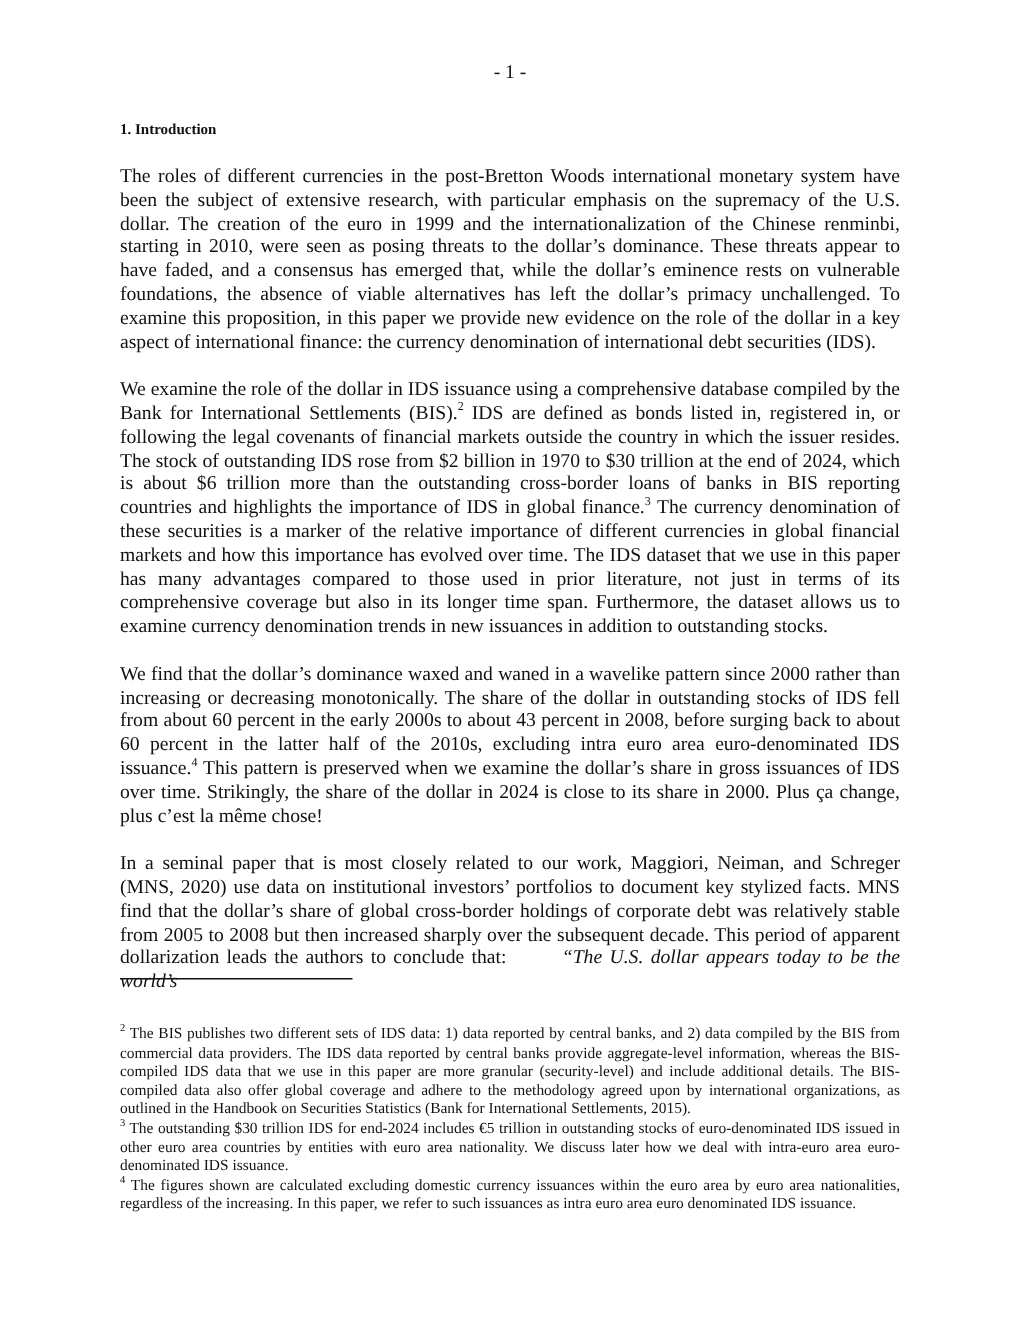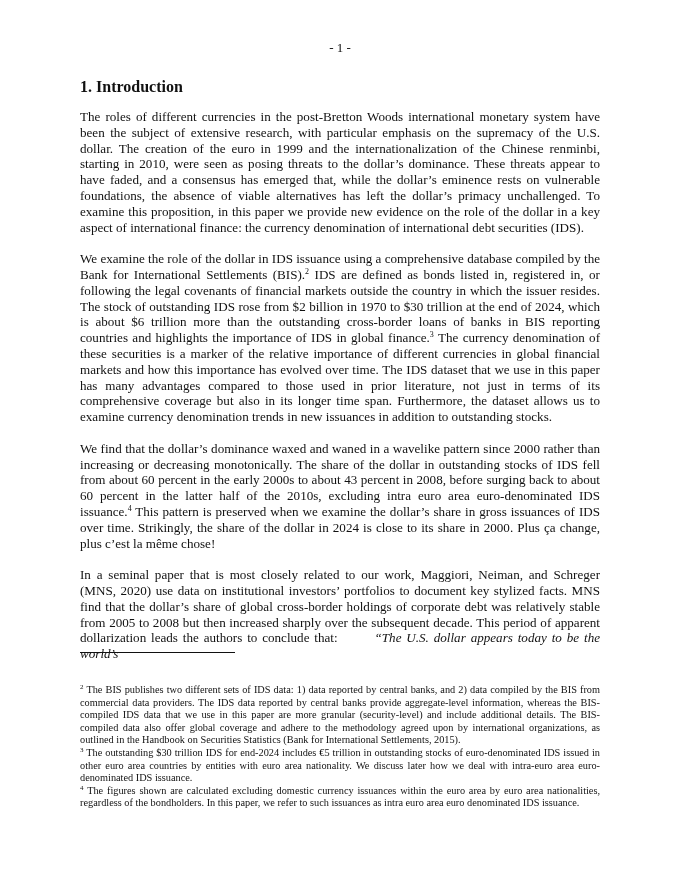--- a/index.html
+++ b/index.html
@@ -25,21 +25,21 @@
       line-height: 16px;
     }
     .content {
       position: absolute;
       left: 80px;
       top: 79px;
       width: 520px;
     }
     .section-heading {
       font-weight: bold;
-      font-size: 16px;
+      font-size: 10px;
       line-height: 16px;
       margin: 0 0 14px 0;
     }
     .para {
       font-size: 13.1px;
       line-height: 15.8px;
       text-align: justify;
       margin: 0 0 15.8px 0;
       hyphens: none;
       font-family: Liberation Serif, serif;
@@ -100,14 +100,14 @@
   <p class="para">
     <span>In a seminal paper that is most closely related to our work, Maggiori, Neiman, and Schreger (MNS, 2020) use data on institutional investors’ portfolios to document key stylized facts. MNS find that the dollar’s share of global cross-border holdings of corporate debt was relatively stable from 2005 to 2008 but then increased sharply over the subsequent decade. This period of apparent dollarization leads the authors to conclude that: </span><span class="quote">“The U.S. dollar appears today to be the world’s</span>
   </p>
 </div>
 
 <div class="footnote-rule"></div>
 
 <div class="footnotes">
   <p class="fn"><sup>2</sup><span>  The BIS publishes two different sets of IDS data: 1) data reported by central banks, and 2) data compiled by the BIS from commercial data providers. The IDS data reported by central banks provide aggregate-level information, whereas the BIS-compiled IDS data that we use in this paper are more granular (security-level) and include additional details. The BIS-compiled data also offer global coverage and adhere to the methodology agreed upon by international organizations, as outlined in the Handbook on Securities Statistics (Bank for International Settlements, 2015).</span></p>
   <p class="fn"><sup>3</sup><span> The outstanding $30 trillion IDS for end-2024 includes €5 trillion in outstanding stocks of euro-denominated IDS issued in other euro area countries by entities with euro area nationality. We discuss later how we deal with intra-euro area euro-denominated IDS issuance.</span></p>
-  <p class="fn"><sup>4</sup><span> The figures shown are calculated excluding domestic currency issuances within the euro area by euro area nationalities, regardless of the bondholders. In this paper, we refer to such issuances as intra euro area euro denominated IDS issuance.</span></p>
+  <p class="fn"><sup>4</sup><span> The figures shown are calculated excluding domestic currency issuances within the euro area by euro area nationalities, regardless of the increasing. In this paper, we refer to such issuances as intra euro area euro denominated IDS issuance.</span></p>
 </div>
 
 </body></html>

